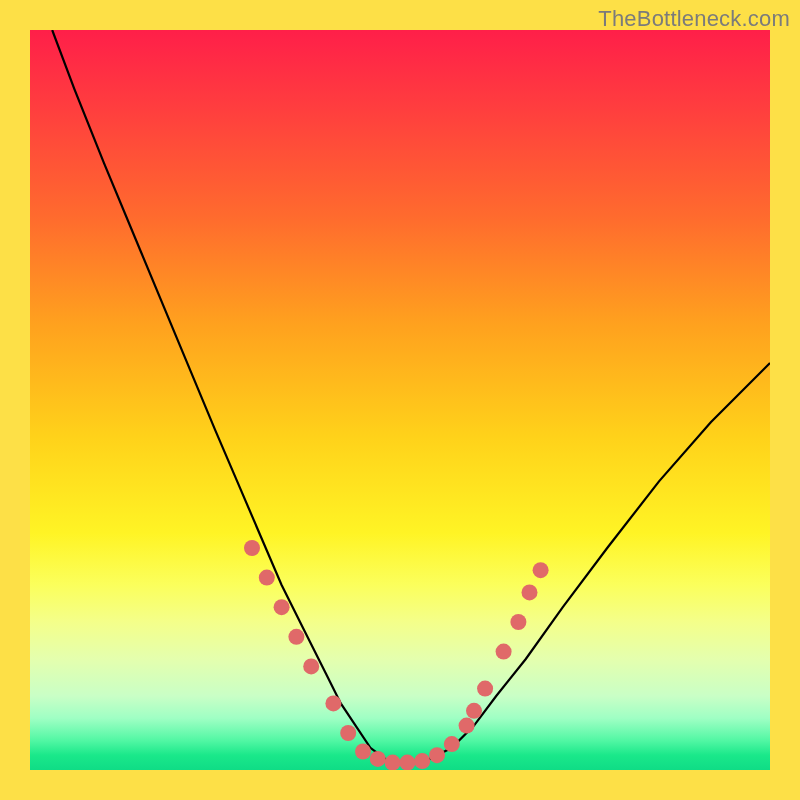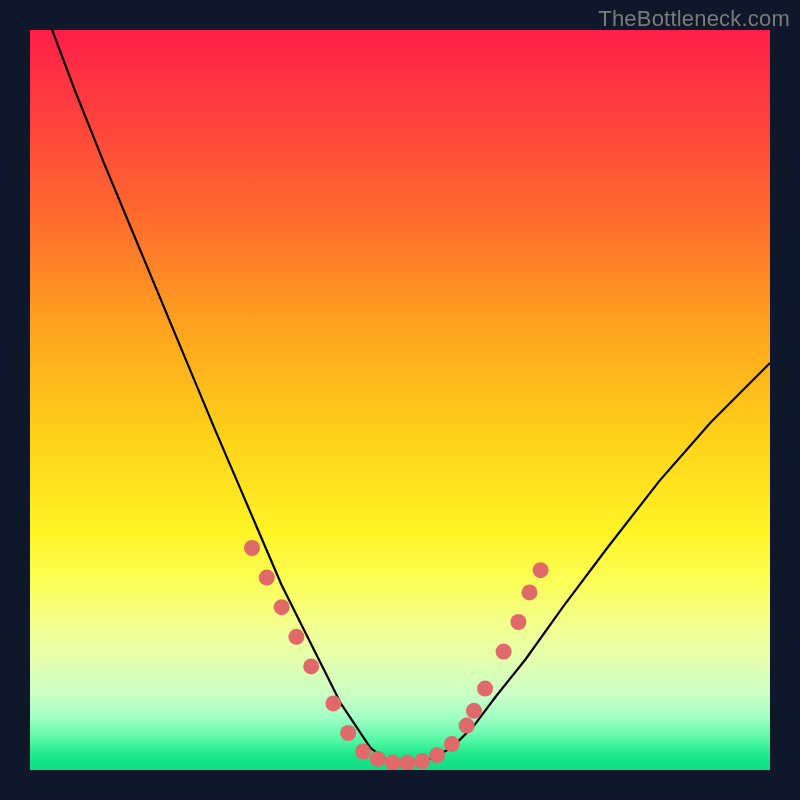--- a/index.html
+++ b/index.html
@@ -8,21 +8,21 @@
     width: 800px;
     height: 800px;
     overflow: hidden;
     background: #000;
     font-family: Arial, Helvetica, sans-serif;
   }
   .frame {
     position: absolute;
     width: 800px;
     height: 800px;
-    background: #0f172a;
+    background: #fde047;
   }
   .plot {
     position: absolute;
     left: 30px;
     top: 30px;
     width: 740px;
     height: 740px;
     background: linear-gradient(to bottom,
       #ff1f49 0%,
       #ff3c3f 10%,

